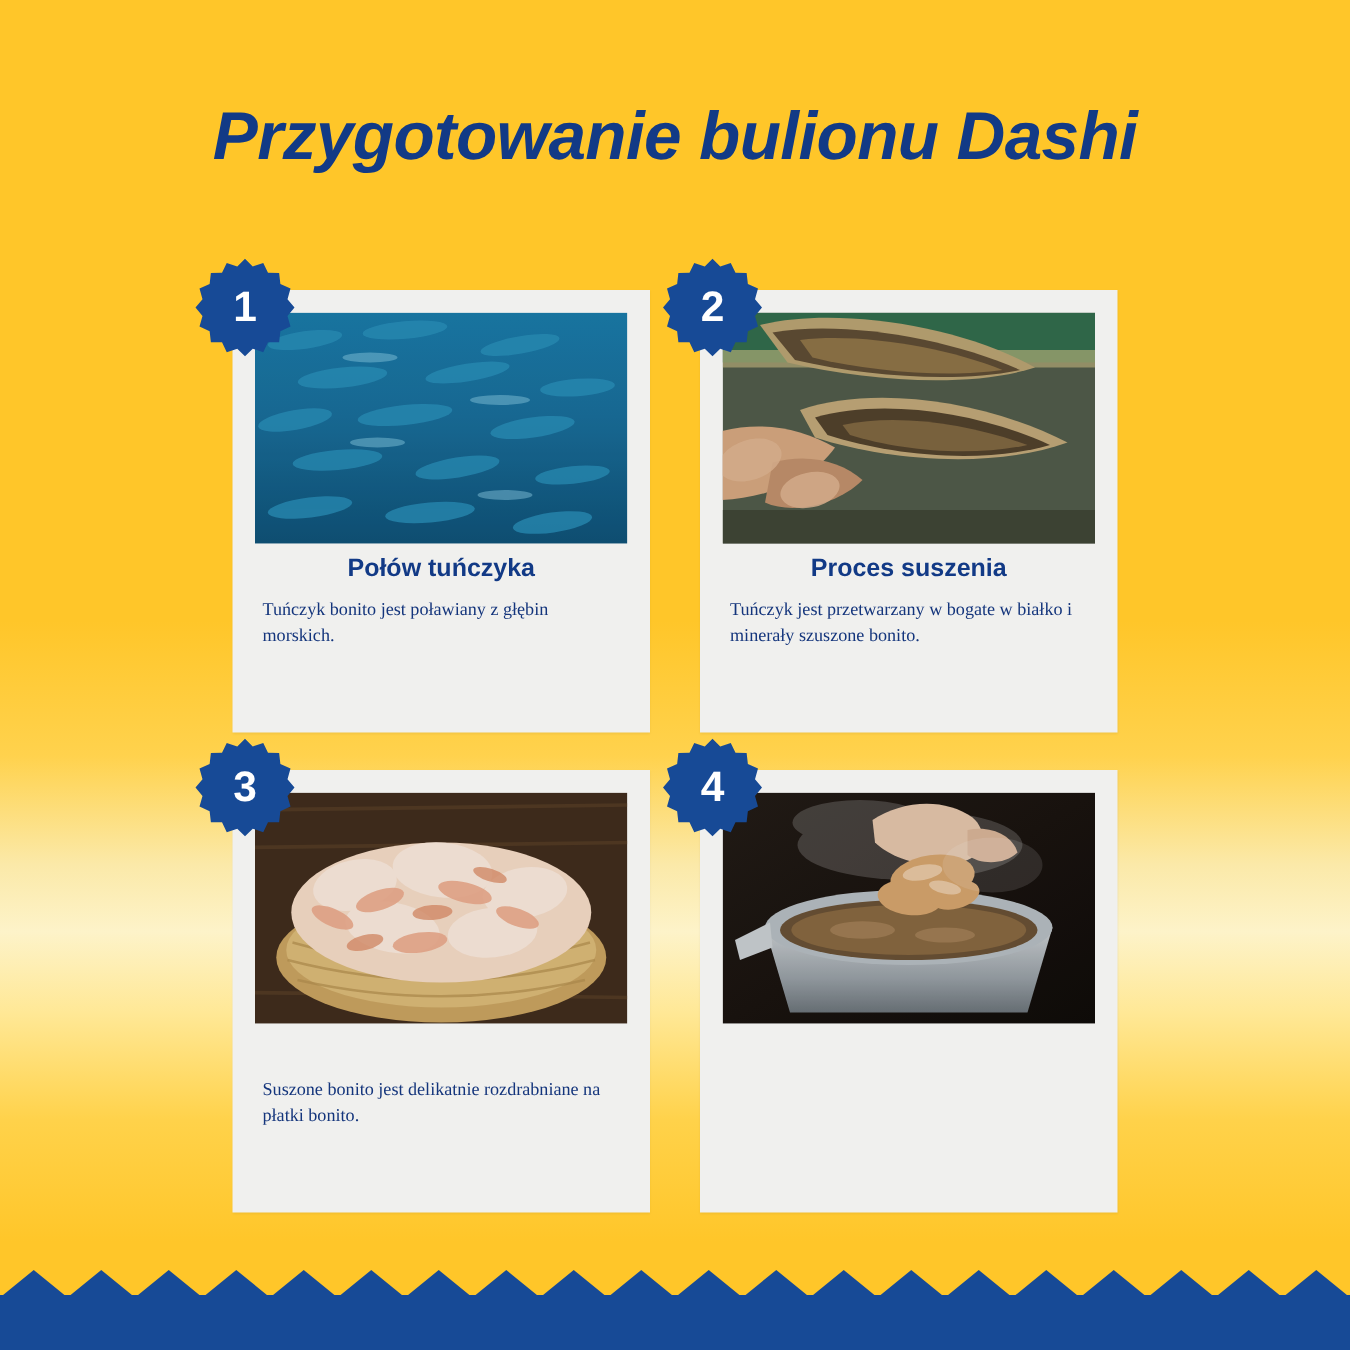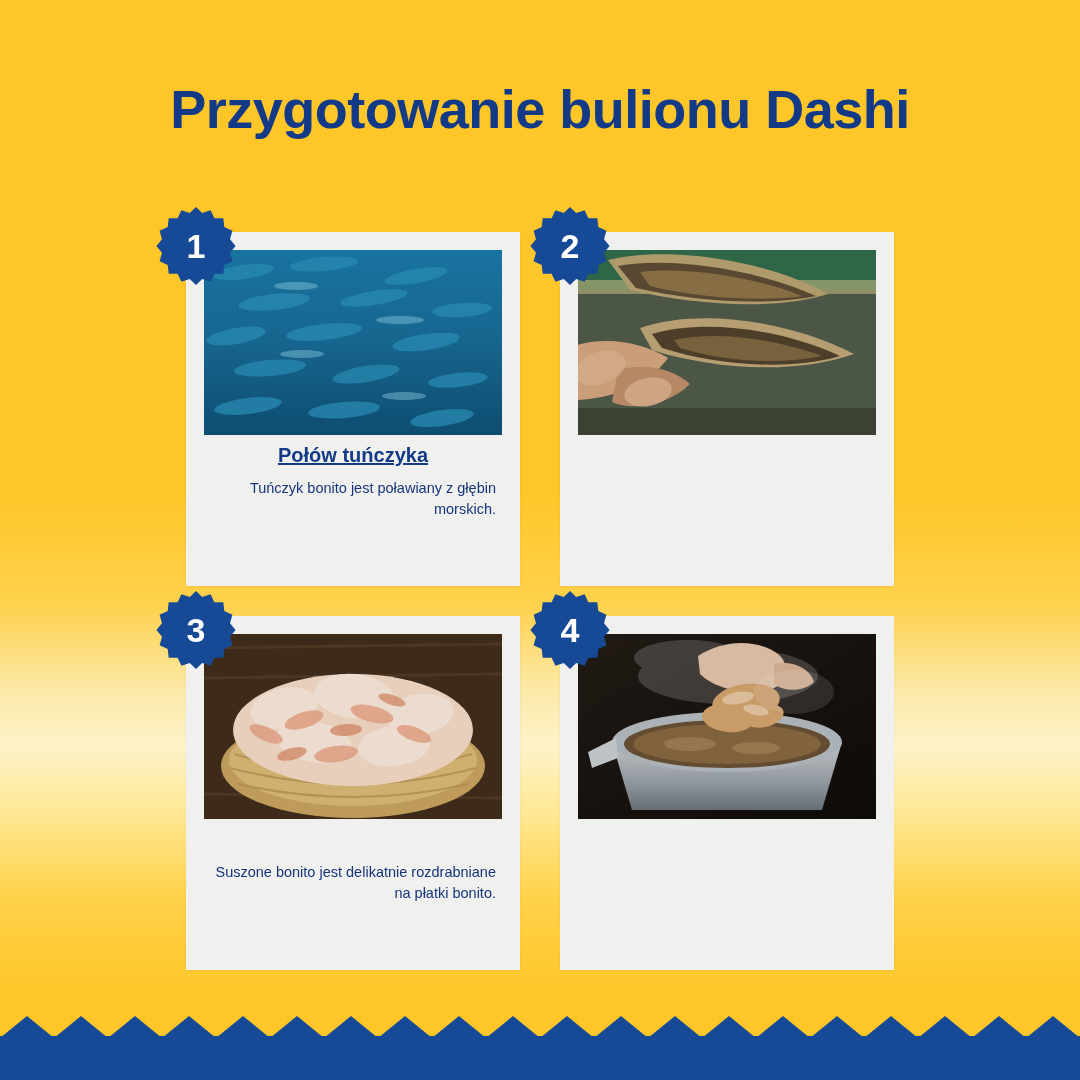--- a/index.html
+++ b/index.html
@@ -36,20 +36,21 @@
   .title {
     position: absolute;
     top: 78px;
     left: 0;
     width: 1080px;
     text-align: center;
     color: #123a86;
     font-size: 54px;
     font-weight: bold;
     letter-spacing: -0.5px;
+    font-style: italic;
   }
 
   
   .grid {
     position: absolute;
     top: 232px;
     left: 186px;
     width: 708px;
     display: grid;
     grid-template-columns: 334px 334px;
@@ -97,32 +98,32 @@
 
   .card-title {
     position: absolute;
     top: 212px;
     left: 0;
     width: 334px;
     text-align: center;
     color: #123a86;
     font-size: 20px;
     font-weight: bold;
-    text-decoration: underline;
   }
 
   .card-desc {
     position: absolute;
     top: 246px;
     left: 24px;
     width: 286px;
-    text-align: right;
+    text-align: left;
     color: #14357c;
     font-size: 14.5px;
     line-height: 1.45;
+    font-family: Liberation Serif, serif;
   }
 
   
   .footer-band {
     position: absolute;
     left: 0;
     bottom: 0;
     width: 1080px;
     height: 72px;
   }
@@ -211,20 +212,22 @@
             <path d="M40 120 C70 112 96 120 112 134 C92 154 56 162 34 152 Z" fill="#c1906d"></path>
           </g>
           <g fill="#e0b694" opacity="0.85">
             <ellipse cx="22" cy="118" rx="26" ry="16" transform="rotate(-18 22 118)"></ellipse>
             <ellipse cx="70" cy="142" rx="24" ry="14" transform="rotate(-12 70 142)"></ellipse>
           </g>
           <rect y="158" width="298" height="27" fill="#3c4436"></rect>
           <rect width="298" height="185" fill="#3a2f1f" opacity="0.08"></rect>
         </svg>
       </div>
+      <div class="card-title">Proces suszenia</div>
+      <div class="card-desc">Tuńczyk jest przetwarzany w bogate w białko i minerały szuszone bonito.</div>
     </div>
 
     <div class="card">
       <div class="badge">
         <svg viewBox="0 0 80 80" xmlns="http://www.w3.org/2000/svg" aria-hidden="true">
           <polygon fill="#174a96" points="40,1 46.2,7.1 54.6,4.3 58.4,12.2 67.3,12.3 68.3,21.1 76.4,24.8 74,33.3 79.6,40 74,46.7 76.4,55.2 68.3,58.9 67.3,67.7 58.4,67.8 54.6,75.7 46.2,72.9 40,79 33.8,72.9 25.4,75.7 21.6,67.8 12.7,67.7 11.7,58.9 3.6,55.2 6,46.7 0.4,40 6,33.3 3.6,24.8 11.7,21.1 12.7,12.3 21.6,12.2 25.4,4.3 33.8,7.1"></polygon>
         </svg>
         <div class="num">3</div>
       </div>
       <div class="photo">

